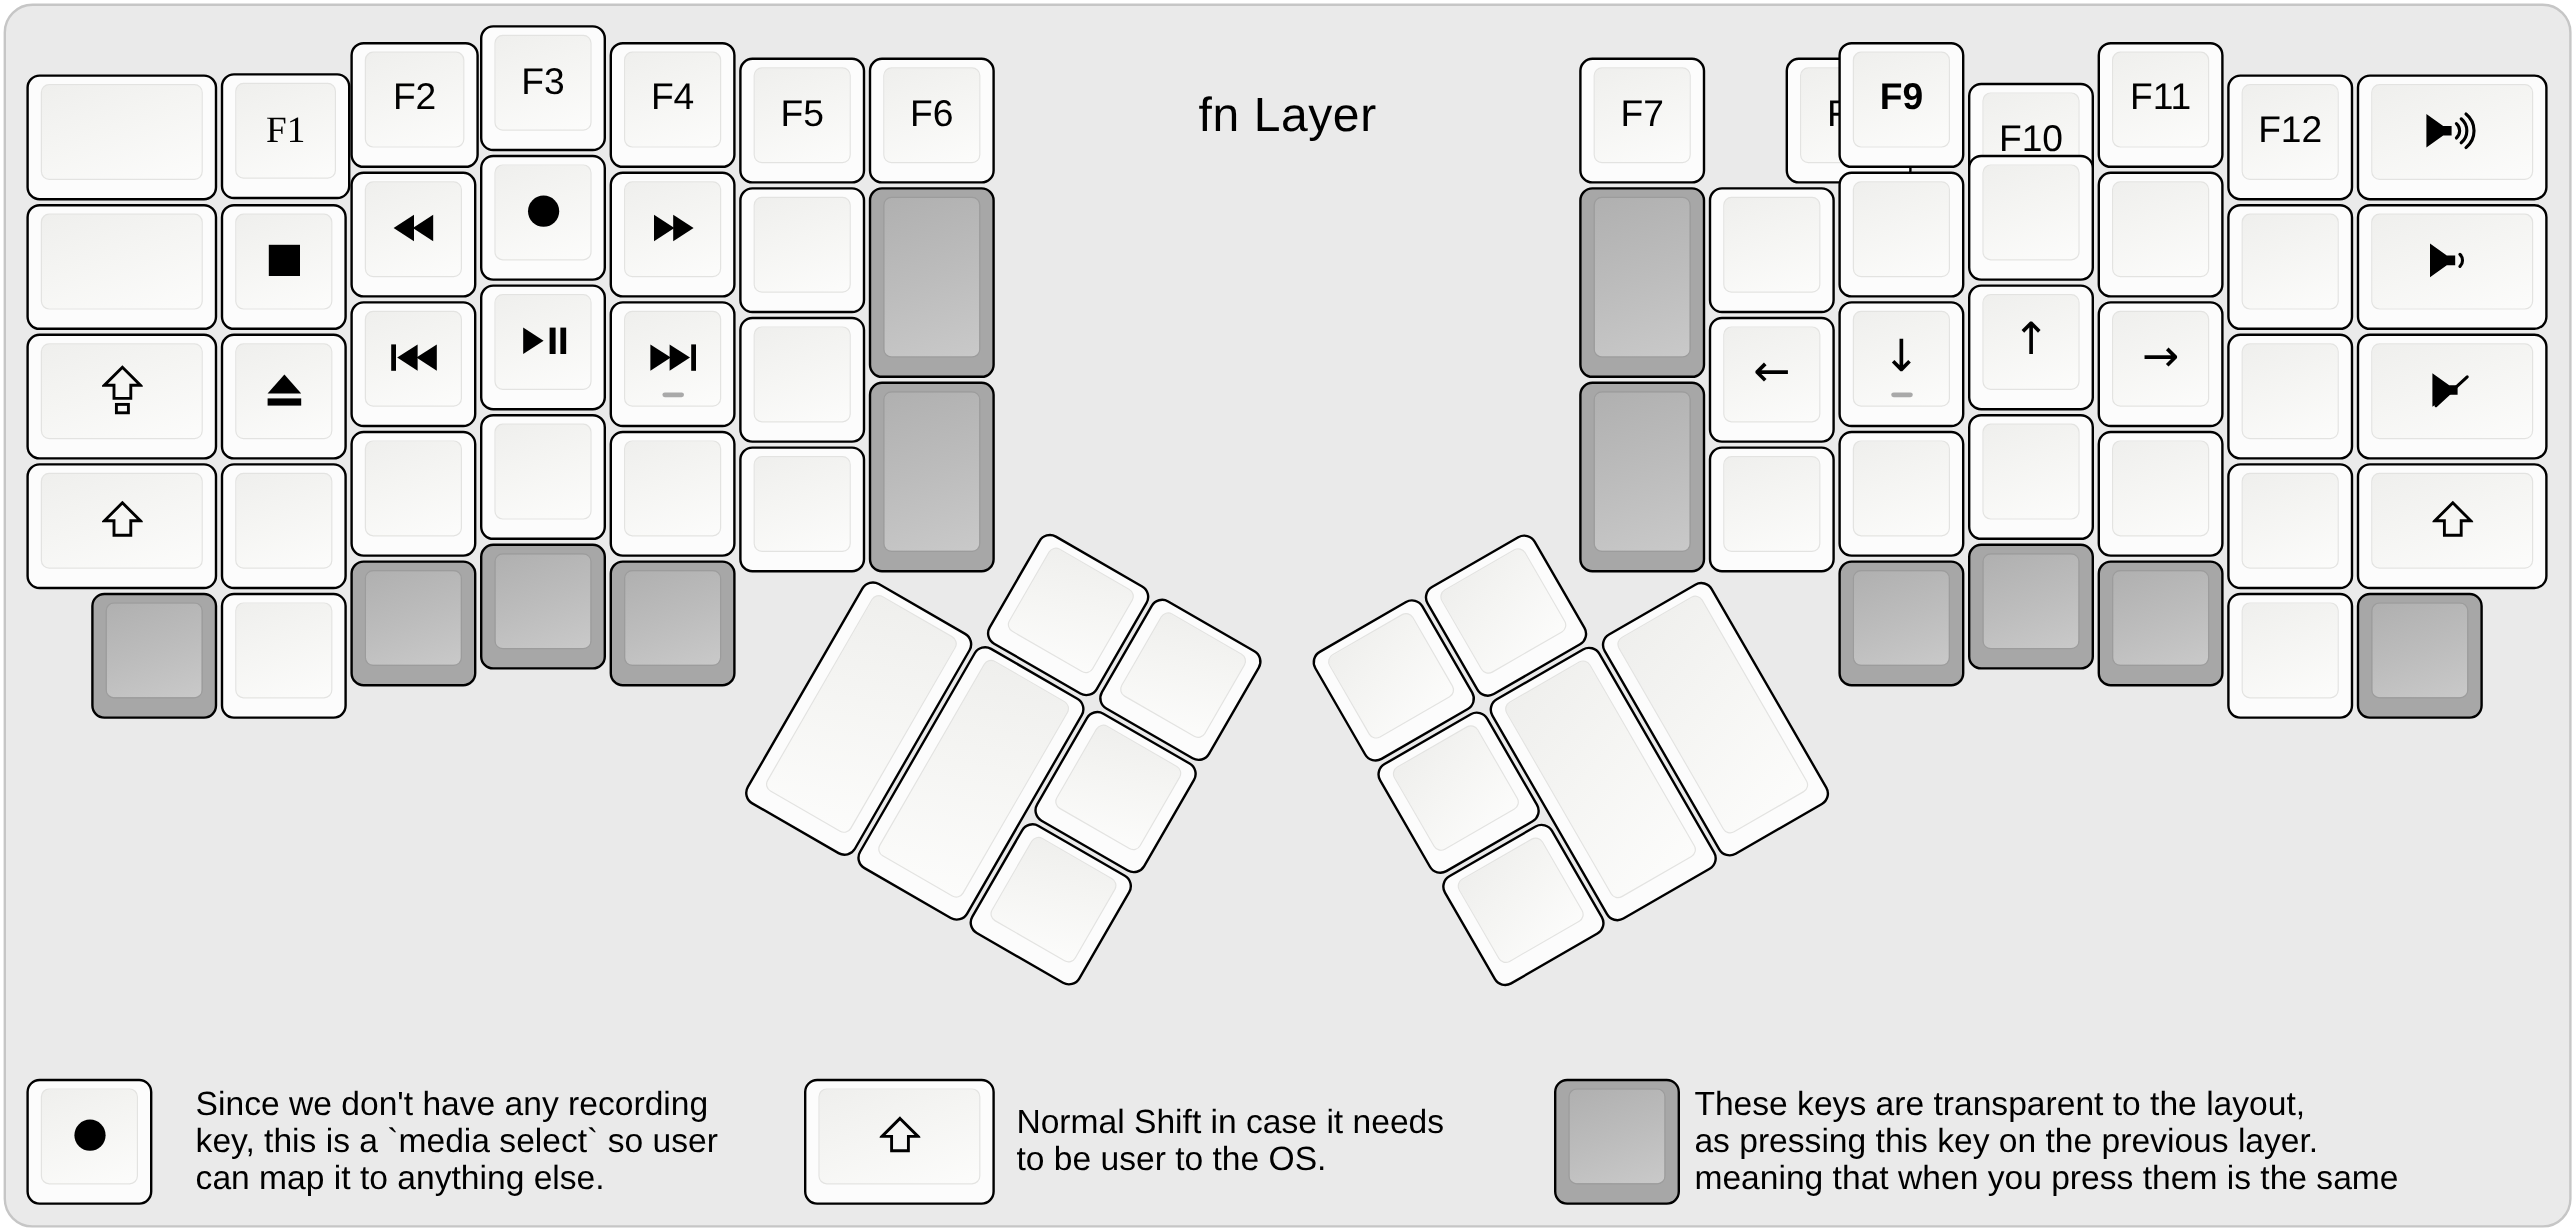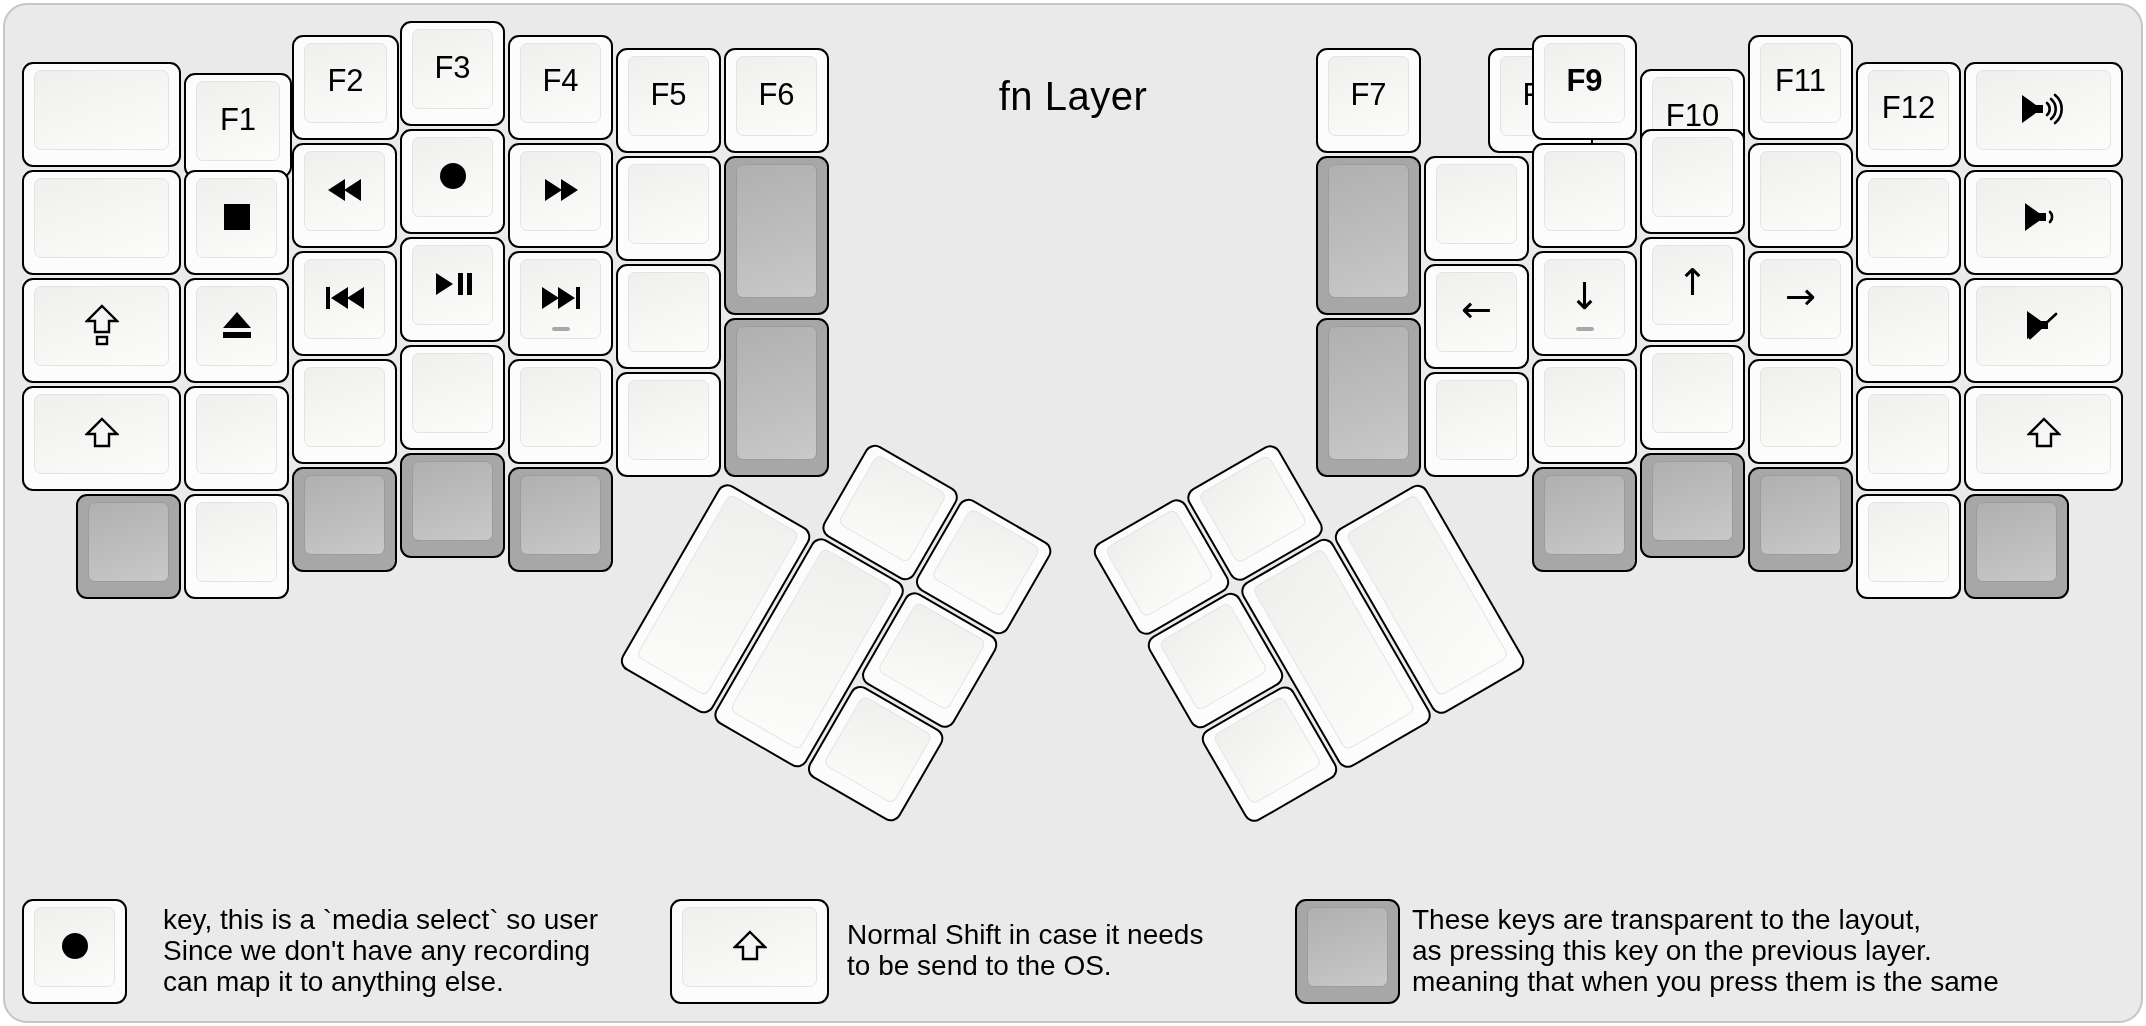--- a/index.html
+++ b/index.html
@@ -52,21 +52,21 @@
     </div>
     <div class="key white" style="left: 22px; top: 385.5px; width: 159px; height: 105px;">
       <div class="keytop">
         <span class="icon-wrap">
           <svg width="34" height="32">
             <polygon class="oline" points="17,2 32,17 24,17 24,29 10,29 10,17 2,17"></polygon>
           </svg>
         </span>
       </div>
     </div>
-    <div class="key white" style="left: 184px; top: 73px; width: 108px; height: 105px;">
+    <div class="key white" style="left: 184px; top: 61px; width: 108px; height: 105px; font-family: Liberation Serif, serif;">
       <div class="keytop">
         <span class="label">F1</span>
       </div>
     </div>
     <div class="key white" style="left: 184px; top: 169.5px; width: 105px; height: 105px;">
       <div class="keytop">
         <span class="icon-wrap">
           <svg width="28" height="28">
             <rect x="1" y="1" width="26" height="26"></rect>
           </svg>
@@ -400,36 +400,36 @@
     <div class="key white" style="left: 22px; top: 899px; width: 105px; height: 105px;">
       <div class="keytop">
         <span class="icon-wrap">
           <svg width="28" height="28">
             <circle cx="14" cy="14" r="13"></circle>
           </svg>
         </span>
       </div>
     </div>
     <div class="legend-text" style="left: 163px; top: 904px;">
+      <div>Since we don't have any recording</div>
       <div>key, this is a `media select` so user</div>
-      <div>Since we don't have any recording</div>
       <div>can map it to anything else.</div>
     </div>
     <div class="key white" style="left: 670px; top: 899px; width: 159px; height: 105px;">
       <div class="keytop">
         <span class="icon-wrap">
           <svg width="34" height="32">
             <polygon class="oline" points="17,2 32,17 24,17 24,29 10,29 10,17 2,17"></polygon>
           </svg>
         </span>
       </div>
     </div>
     <div class="legend-text" style="left: 847px; top: 919px;">
       <div>Normal Shift in case it needs</div>
-      <div>to be send to the OS.</div>
+      <div>to be user to the OS.</div>
     </div>
     <div class="key gray" style="left: 1295px; top: 899px; width: 105px; height: 105px;">
       <div class="keytop"></div>
     </div>
     <div class="legend-text" style="left: 1412px; top: 904px;">
       <div>These keys are transparent to the layout,</div>
       <div>as pressing this key on the previous layer.</div>
       <div>meaning that when you press them is the same</div>
     </div>
   </div>

